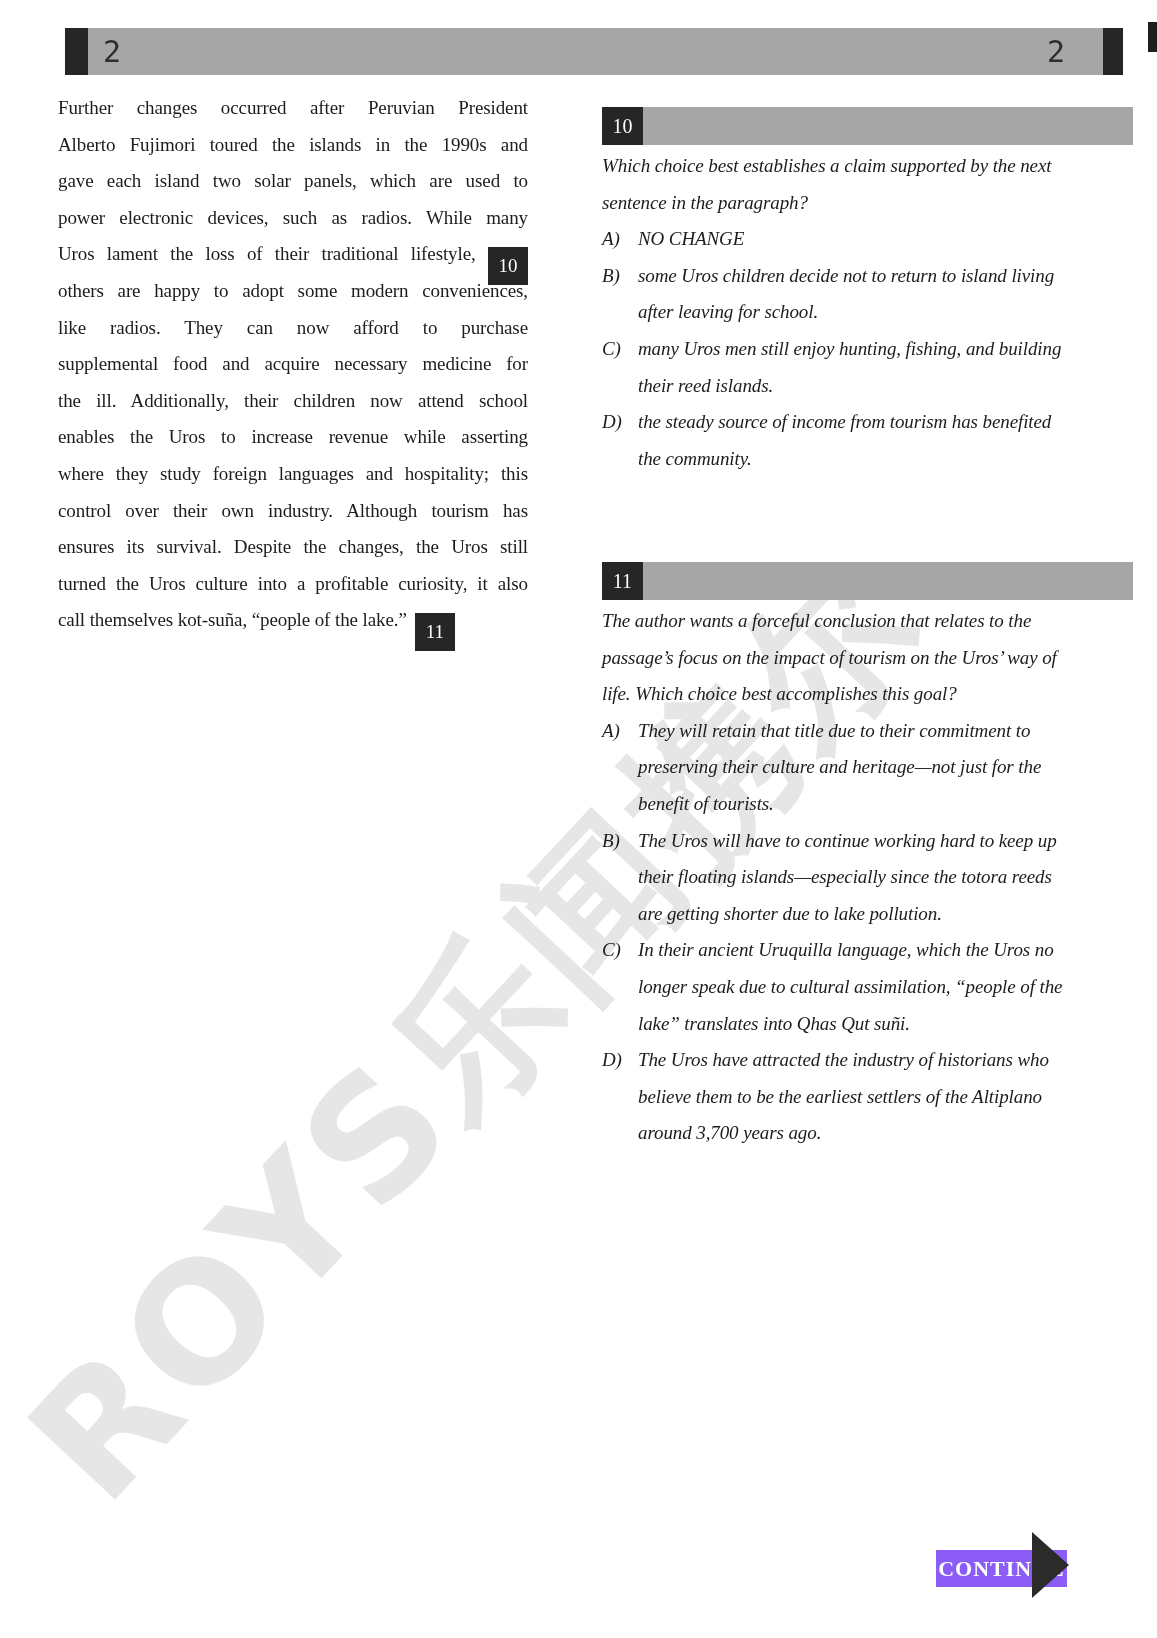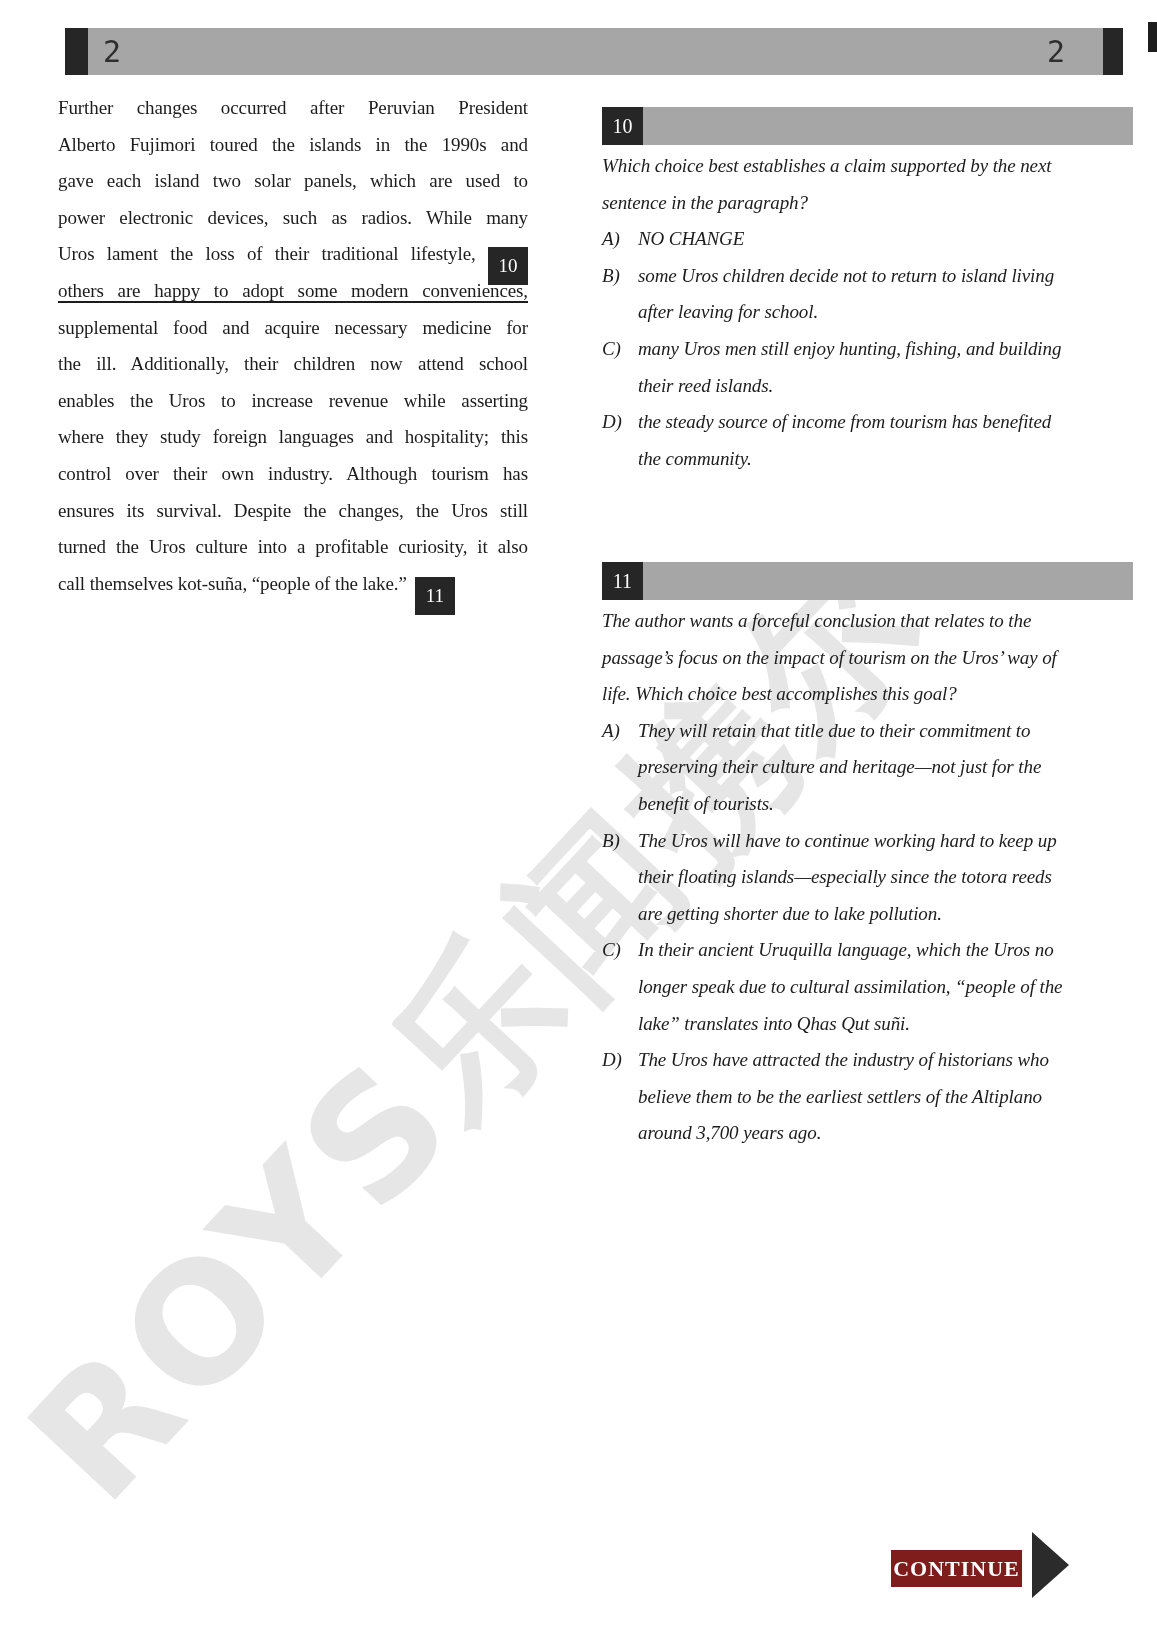--- a/index.html
+++ b/index.html
@@ -31,21 +31,21 @@
   .pagenum.right { right:58px; }
   .edge-mark { position:absolute; left:1148px; top:22px; width:9px; height:30px; background:#1e1e1e; z-index:2; }
 
   
   .passage { position:absolute; left:58px; top:90px; width:470px; z-index:1; }
   .pline {
     height:36.6px; line-height:36.6px; font-size:19px; letter-spacing:-0.1px;
     overflow:visible; white-space:normal;
   }
   .pline.j { text-align:justify; text-align-last:justify; text-justify:inter-word; }
-  .u { text-decoration:underline; text-underline-offset:4px; text-decoration-thickness:1.5px; }
+  .u { text-underline-offset:4px; text-decoration-thickness:1.5px; }
   .qmark {
     display:inline-block; width:40px; height:38px; background:#262626;
     color:#ffffff; text-align:center; line-height:38px; font-size:19px;
     vertical-align:-12px; text-align-last:center;
   }
   .qmark.m11 { margin-left:8px; }
 
   
   .qbar {
     position:absolute; left:602px; width:531px; height:38px; background:#a6a6a6; z-index:1;
@@ -57,22 +57,22 @@
   .qblock { position:absolute; left:602px; width:545px; z-index:1;font-style:italic; }
   .qline {
     position:relative; height:36.6px; line-height:36.6px; font-size:19px;
     white-space:nowrap; letter-spacing:-0.1px;
   }
   .qline.choice { padding-left:36px; }
   .qline .clabel { position:absolute; left:0; top:0; }
 
   
   .continue-btn {
-    position:absolute; left:891px; top:1550px; width:131px; height:37px;
-    background:#7f1d1d; color:#ffffff; text-align:center; line-height:37px;
+    position:absolute; left:936px; top:1550px; width:131px; height:37px;
+    background:#8b5cf6; color:#ffffff; text-align:center; line-height:37px;
     font-size:22px; font-weight:bold; letter-spacing:1px; z-index:1; cursor:pointer;
   }
   .continue-arrowhead {
     position:absolute; left:1032px; top:1532px; width:0; height:0; z-index:1;
     border-top:33px solid transparent; border-bottom:33px solid transparent;
     border-left:37px solid #2b2b2b;
   }
 </style>
 </head>
 <body>
@@ -93,20 +93,23 @@
     <div class="pline j">Further changes occurred after Peruvian President</div>
     <div class="pline j">Alberto Fujimori toured the islands in the 1990s and</div>
     <div class="pline j">gave each island two solar panels, which are used to</div>
     <div class="pline j">power electronic devices, such as radios. While many</div>
     <div class="pline j">
       <span>Uros lament the loss of their traditional lifestyle,</span>
       <span class="qmark">10</span>
     </div>
     <div class="pline j">
       <span class="u">others are happy to adopt some modern conveniences,</span>
+    </div>
+    <div class="pline j">
+      <span class="u">like radios.</span><span> They can now afford to purchase</span>
     </div>
     <div class="pline j">supplemental food and acquire necessary medicine for</div>
     <div class="pline j">the ill. Additionally, their children now attend school</div>
     <div class="pline j">enables the Uros to increase revenue while asserting</div>
     <div class="pline j">where they study foreign languages and hospitality; this</div>
     <div class="pline j">control over their own industry. Although tourism has</div>
     <div class="pline j">ensures its survival. Despite the changes, the Uros still</div>
     <div class="pline j">turned the Uros culture into a profitable curiosity, it also</div>
     <div class="pline">
       <span>call themselves kot-suña, “people of the lake.”</span><span class="qmark m11">11</span>

